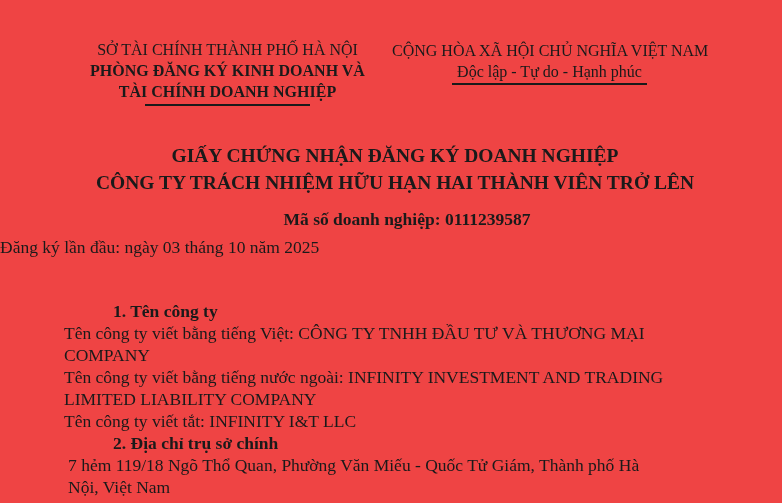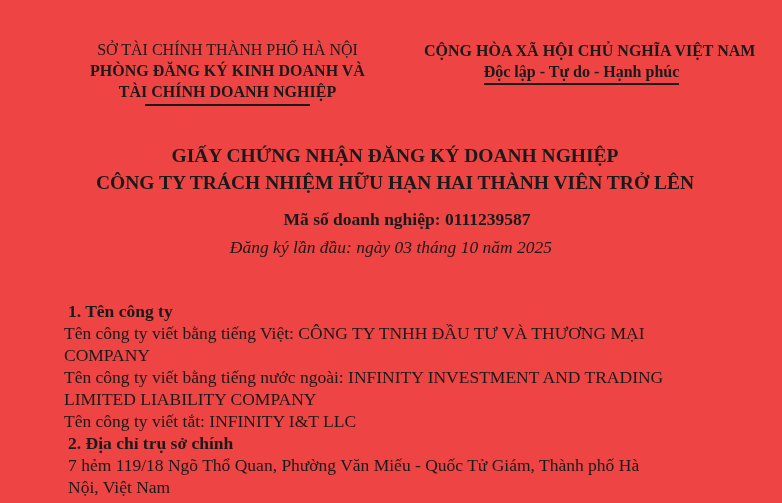--- a/index.html
+++ b/index.html
@@ -37,25 +37,24 @@
   .rule-left {
     width: 165px;
     margin: 2px auto 0 auto;
   }
   .header-right {
     position: absolute;
     left: 392px;
     top: 40px;
     width: 315px;
     text-align: center;
-    font-weight: bold;
+    font-weight: normal;
     font-size: 16px;
     line-height: 21px;
     white-space: nowrap;
-    margin-left: 32px;
   }
   .rule-right {
     width: 195px;
     margin: 1px auto 0 auto;
   }
 
   
   .title-block {
     position: absolute;
     left: 4px;
@@ -76,40 +75,40 @@
     font-weight: bold;
     font-size: 17.5px;
     line-height: 22px;
     white-space: nowrap;
   }
   .date-line {
     position: absolute;
     left: 0;
     top: 236px;
     width: 782px;
-    text-align: center;
-    font-style: italic;
+    text-align: left;
     font-size: 17.5px;
     line-height: 22px;
     white-space: nowrap;
   }
 
   
   .body-block {
     position: absolute;
     left: 64px;
     top: 300px;
     width: 700px;
     font-size: 17.5px;
     line-height: 22px;
     white-space: nowrap;
   }
   .sec-heading {
     font-weight: bold;
     padding-left: 4px;
+    margin-left: 45px;
   }
   .body-line { font-weight: normal; }
   .body-line.italic {
     padding-left: 4px;
   }
 </style>
 </head>
 <body>
 
 <div class="page">

